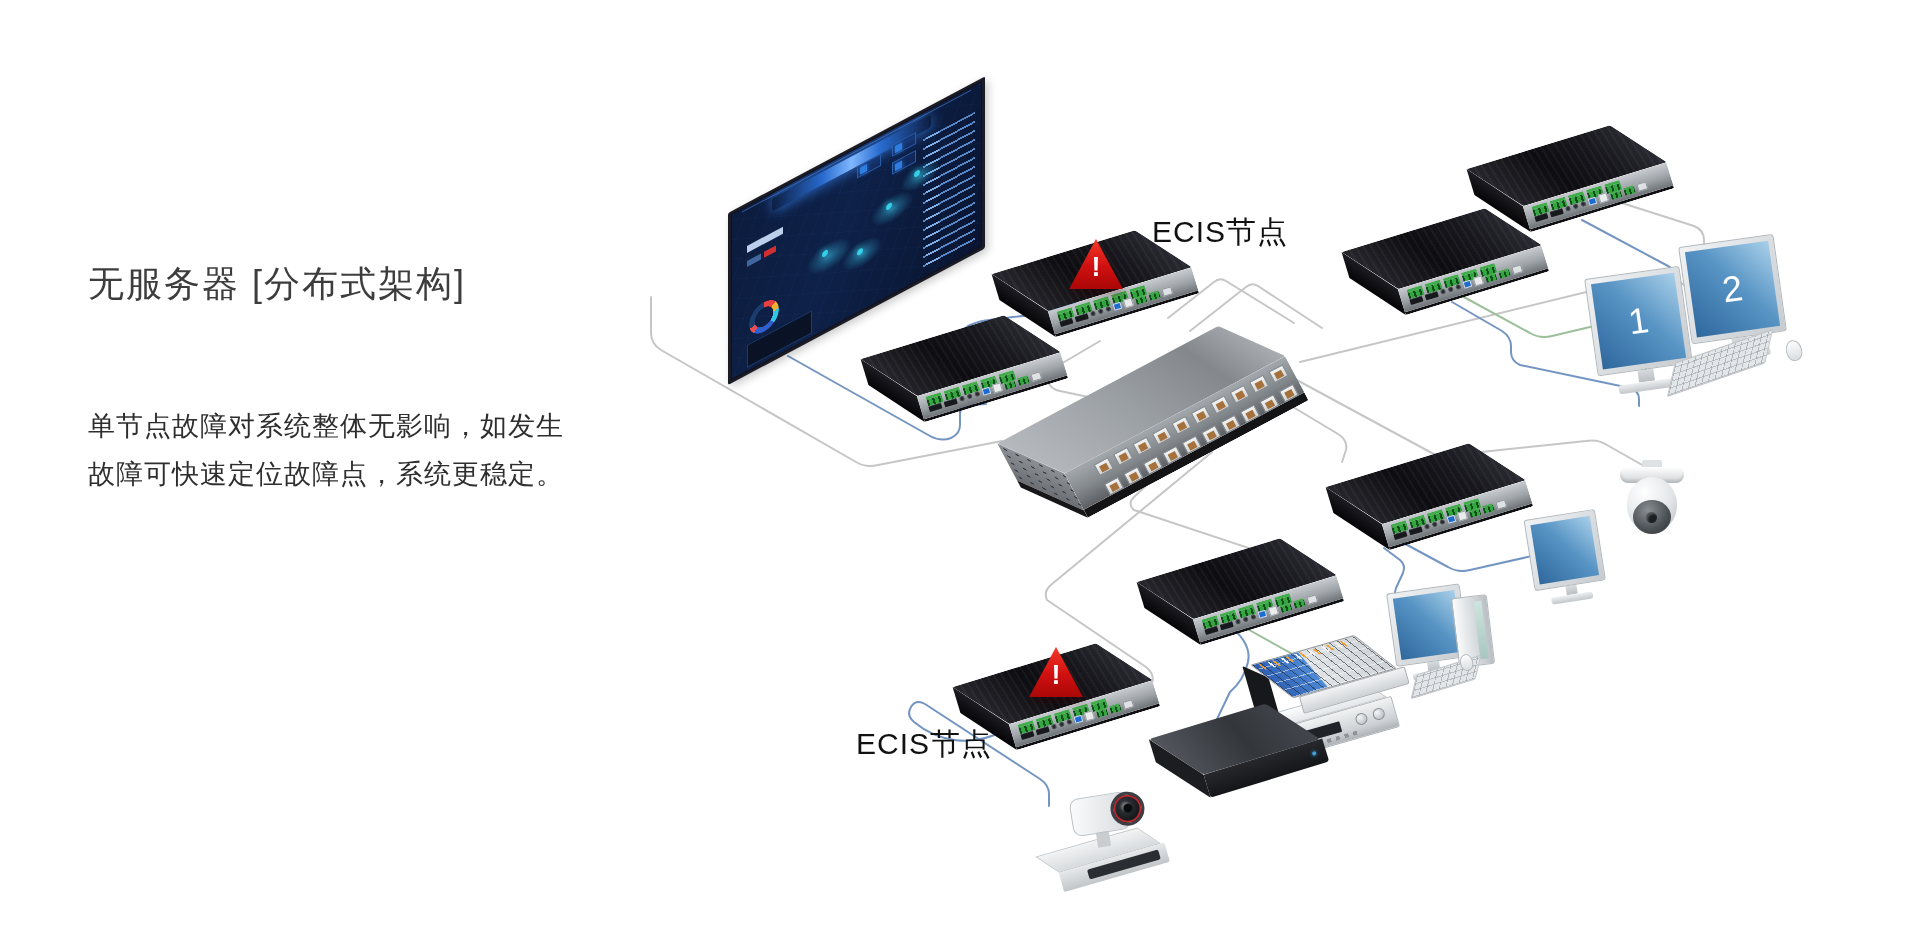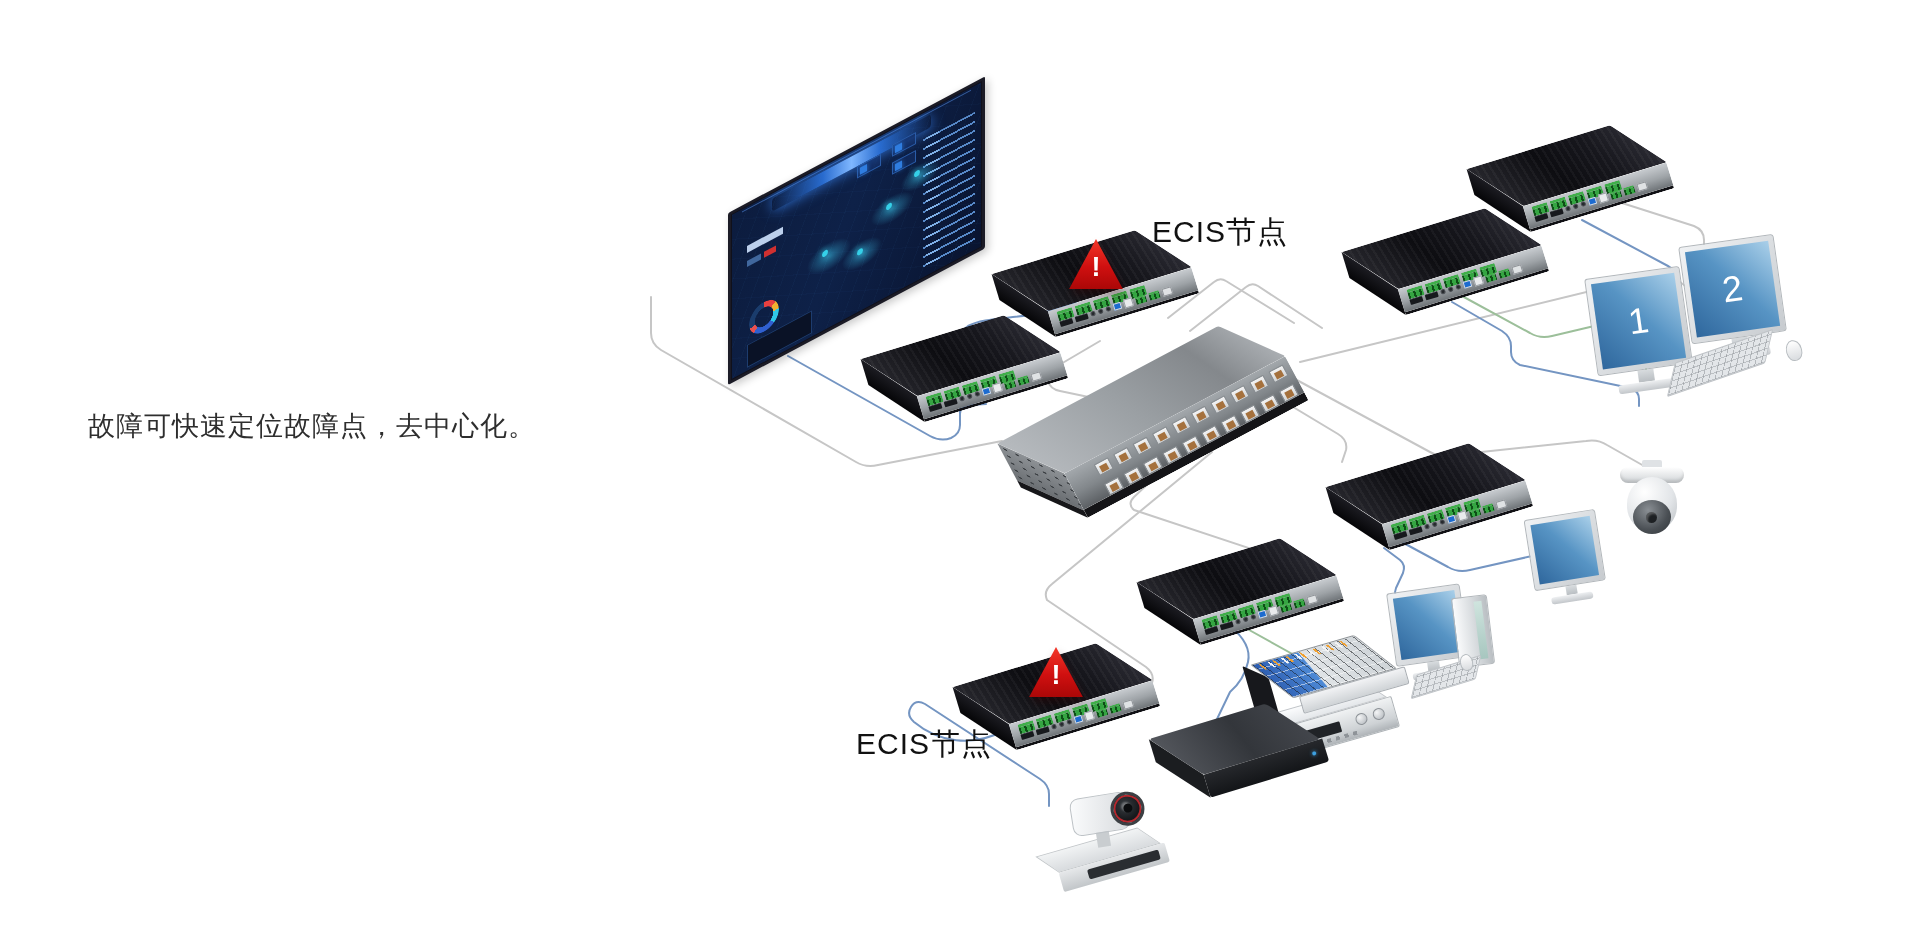--- a/index.html
+++ b/index.html
@@ -203,22 +203,24 @@
 
   
   .ecis-label { position:absolute; font-size:30px; color:#111; letter-spacing:1px; z-index:4; }
   .mon-num1 { font-size:36px; } 
 </style>
 </head>
 <body>
 
 <div id="stage">
 
+  <h1 class="intro-title">无服务器 [分布式架构]</h1>
   <div class="intro-body">
-    <div>故障可快速定位故障点，去中心化。</div>
+    <div>单节点故障对系统整体无影响，如发生</div>
+    <div>故障可快速定位故障点，系统更稳定。</div>
   </div>
 
   <svg id="wires" width="1920" height="937" viewBox="0 0 1920 937">
     <path class="w-gray" d="M 651,297 L 651,333 Q 651,344 661,350 L 856,462 Q 866,468 878,465 L 1002,441"></path>
     <path class="w-gray" d="M 1168,318 L 1214,282 Q 1220,277 1226,281 L 1294,323"></path>
     <path class="w-gray" d="M 1190,331 L 1246,287 Q 1252,282 1258,286 L 1322,328"></path>
     <path class="w-gray" d="M 1100,341 L 1054,368 Q 1046,373 1048,381 Q 1050,389 1060,391 L 1122,404"></path>
     <path class="w-gray" d="M 1300,362 L 1656,275 Q 1668,272 1676,279 L 1700,297"></path>
     <path class="w-gray" d="M 1600,196 L 1694,226 Q 1704,230 1704,240 L 1704,258"></path>
     <path class="w-gray" d="M 1282,372 L 1430,452 Q 1441,458 1453,455 L 1586,441 Q 1598,439 1607,445 L 1644,466"></path>

